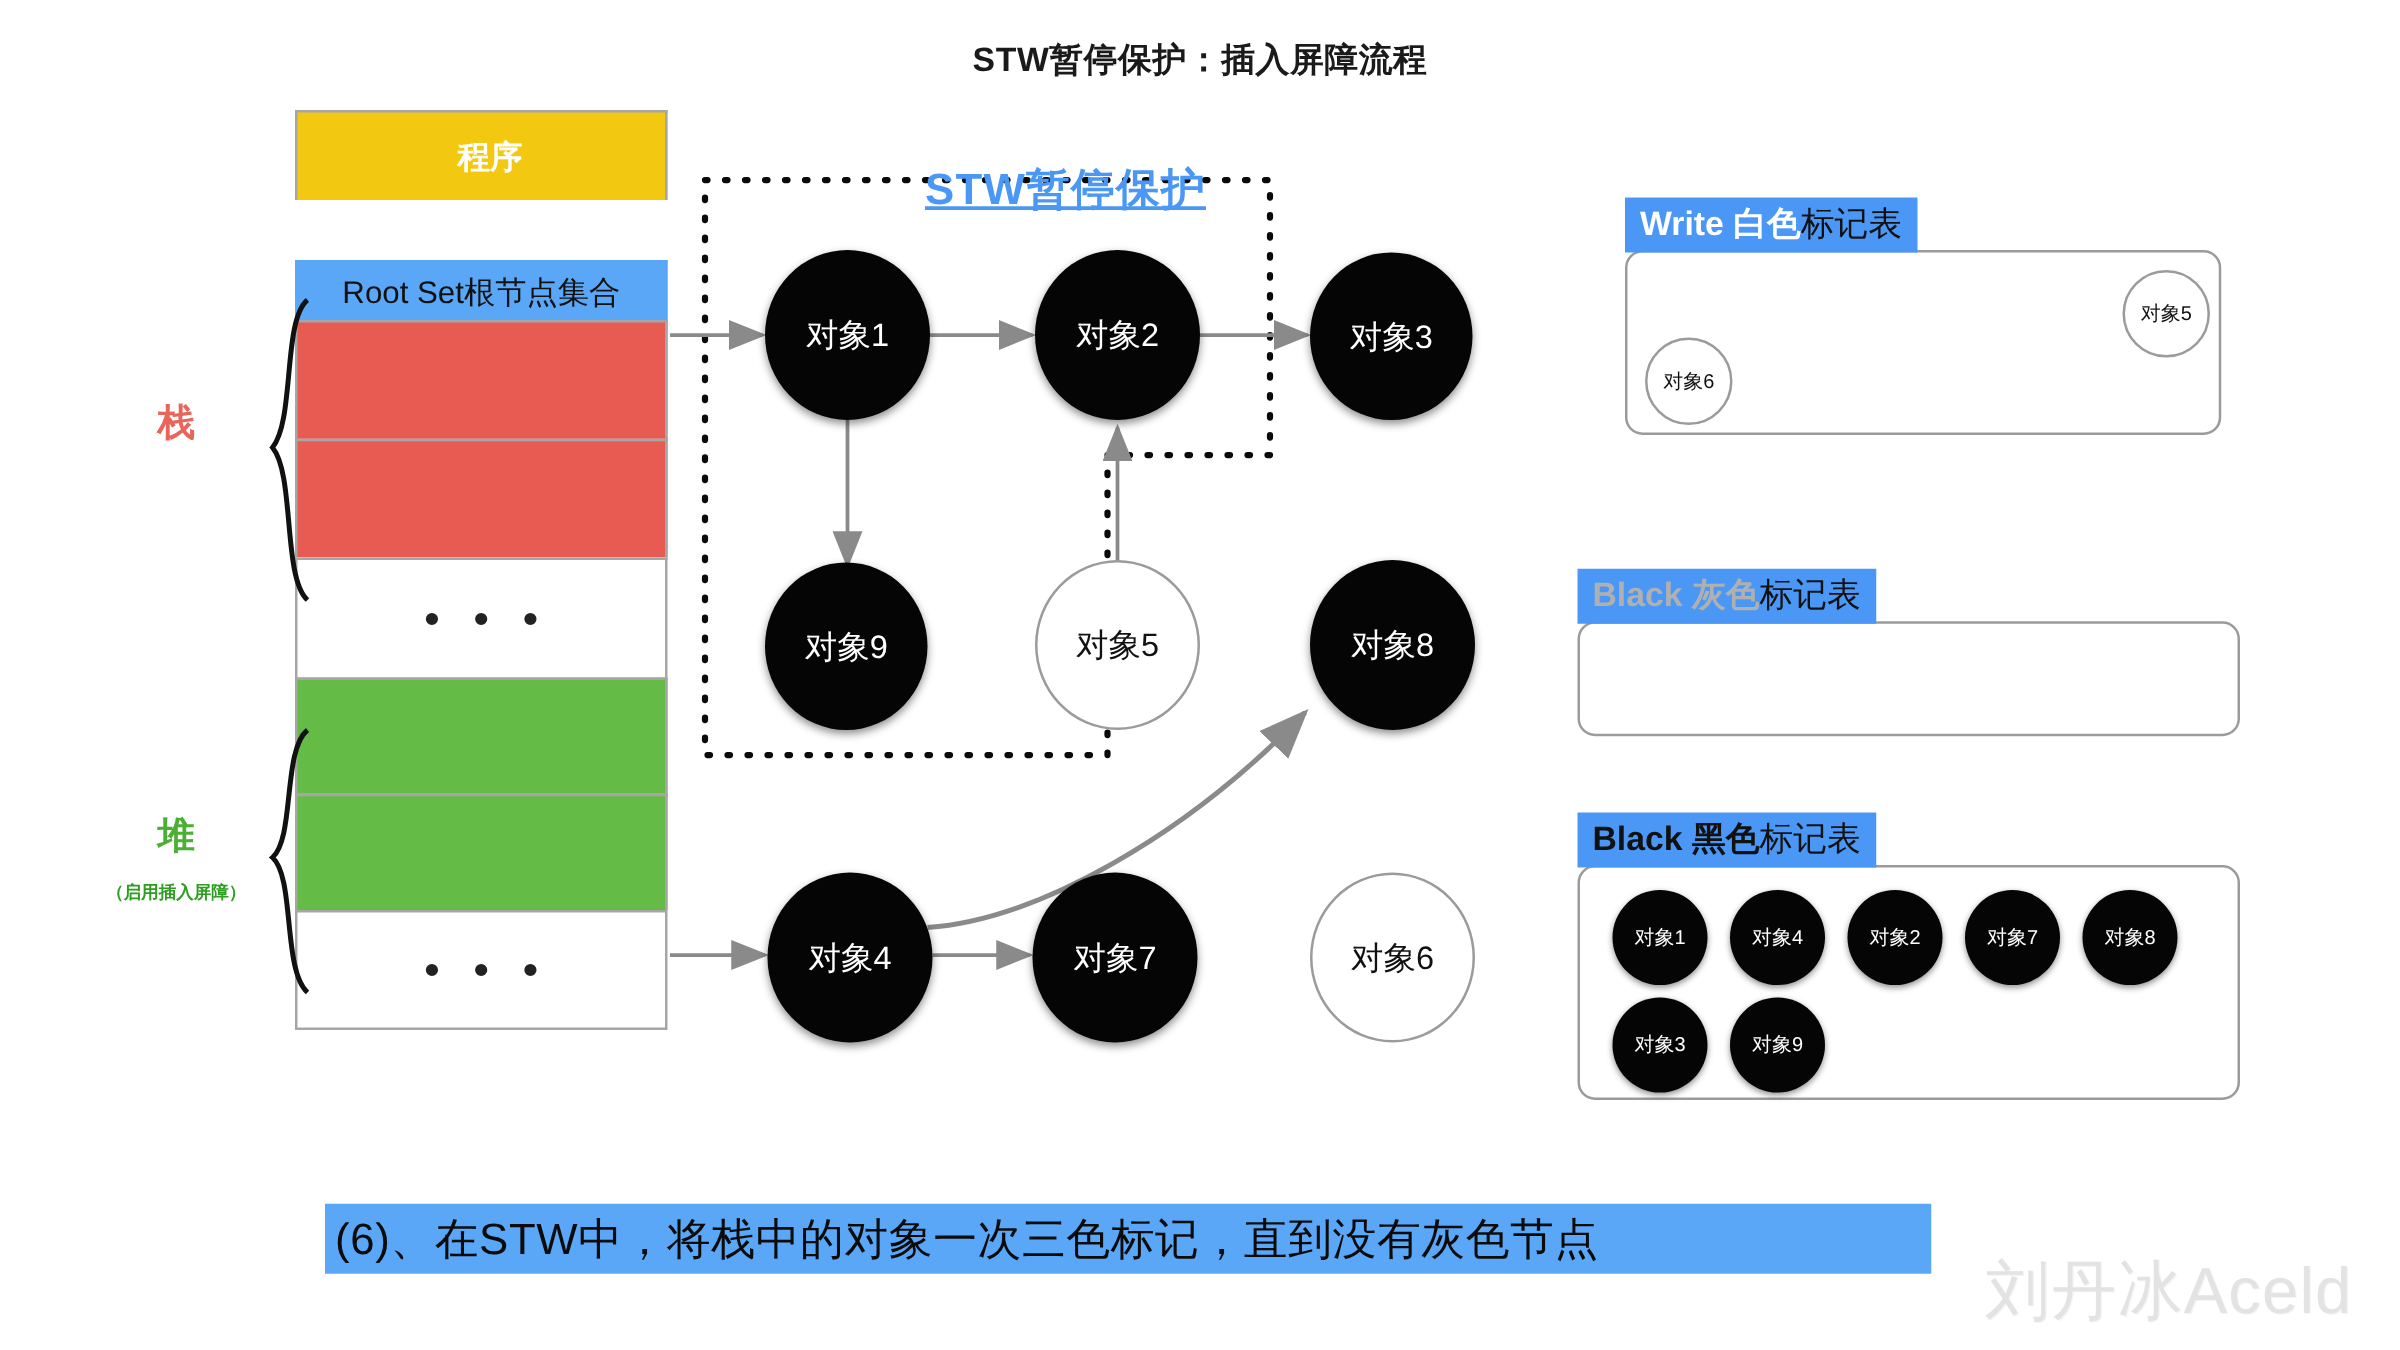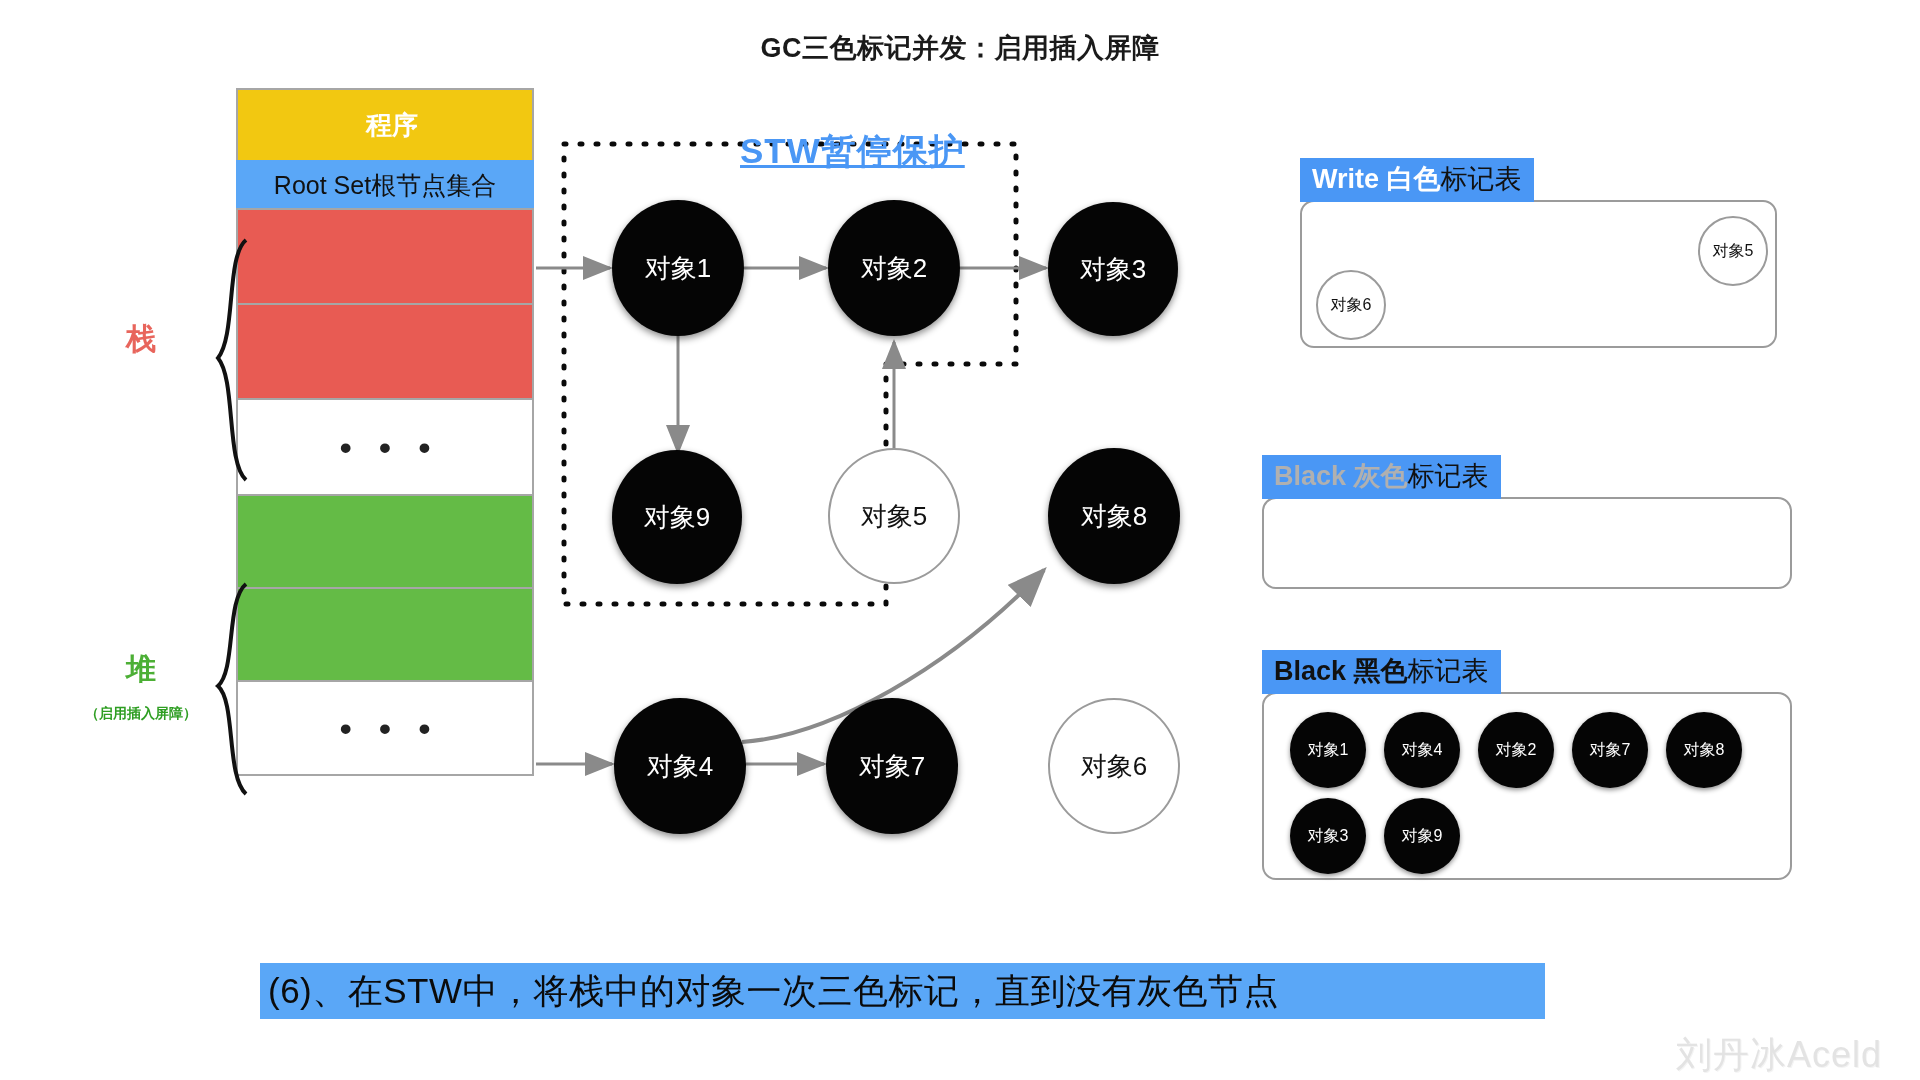--- a/index.html
+++ b/index.html
@@ -47,20 +47,21 @@
     color: #ffffff;
     font-weight: bold;
     padding-left: 14px;
   }
   .cell-rootset {
     height: 48px;
     background: #5aa7f7;
     color: #111111;
     border-color: #5aa7f7;
     font-size: 25px;
+    margin-top: 48px;
   }
   .cell-red { height: 95px; background: #e85b53; }
   .cell-white { height: 96px; background: #ffffff; }
   .cell-green { height: 93px; background: #64bb46; }
   .dots-cell {
     color: #222222;
     font-size: 34px;
     letter-spacing: 9px;
     font-weight: bold;
     padding-left: 9px;
@@ -166,31 +167,31 @@
     font-size: 35px;
     display: flex;
     align-items: center;
     padding-left: 8px;
     box-sizing: border-box;
     letter-spacing: 0.5px;
   }
 
   
   #watermark {
-    right: 38px; bottom: 0;
-    font-size: 36px;
+    right: 38px; bottom: 12px;
+    font-size: 52px;
     color: #e3e3e3;
     text-shadow: 1px 1px 0 #f4f4f4;
     letter-spacing: 1px;
   }
 </style>
 </head>
 <body>
 
-<div class="abs" id="page-title">GC三色标记并发：启用插入屏障</div>
+<div class="abs" id="page-title">STW暂停保护：插入屏障流程</div>
 
 <div class="abs" id="memory-column">
   <div class="mem-cell cell-program">
     <span>程序</span>
   </div>
   <div class="mem-cell cell-rootset">
     <span>Root Set根节点集合</span>
   </div>
   <div class="mem-cell cell-red"></div>
   <div class="mem-cell cell-red"></div>

